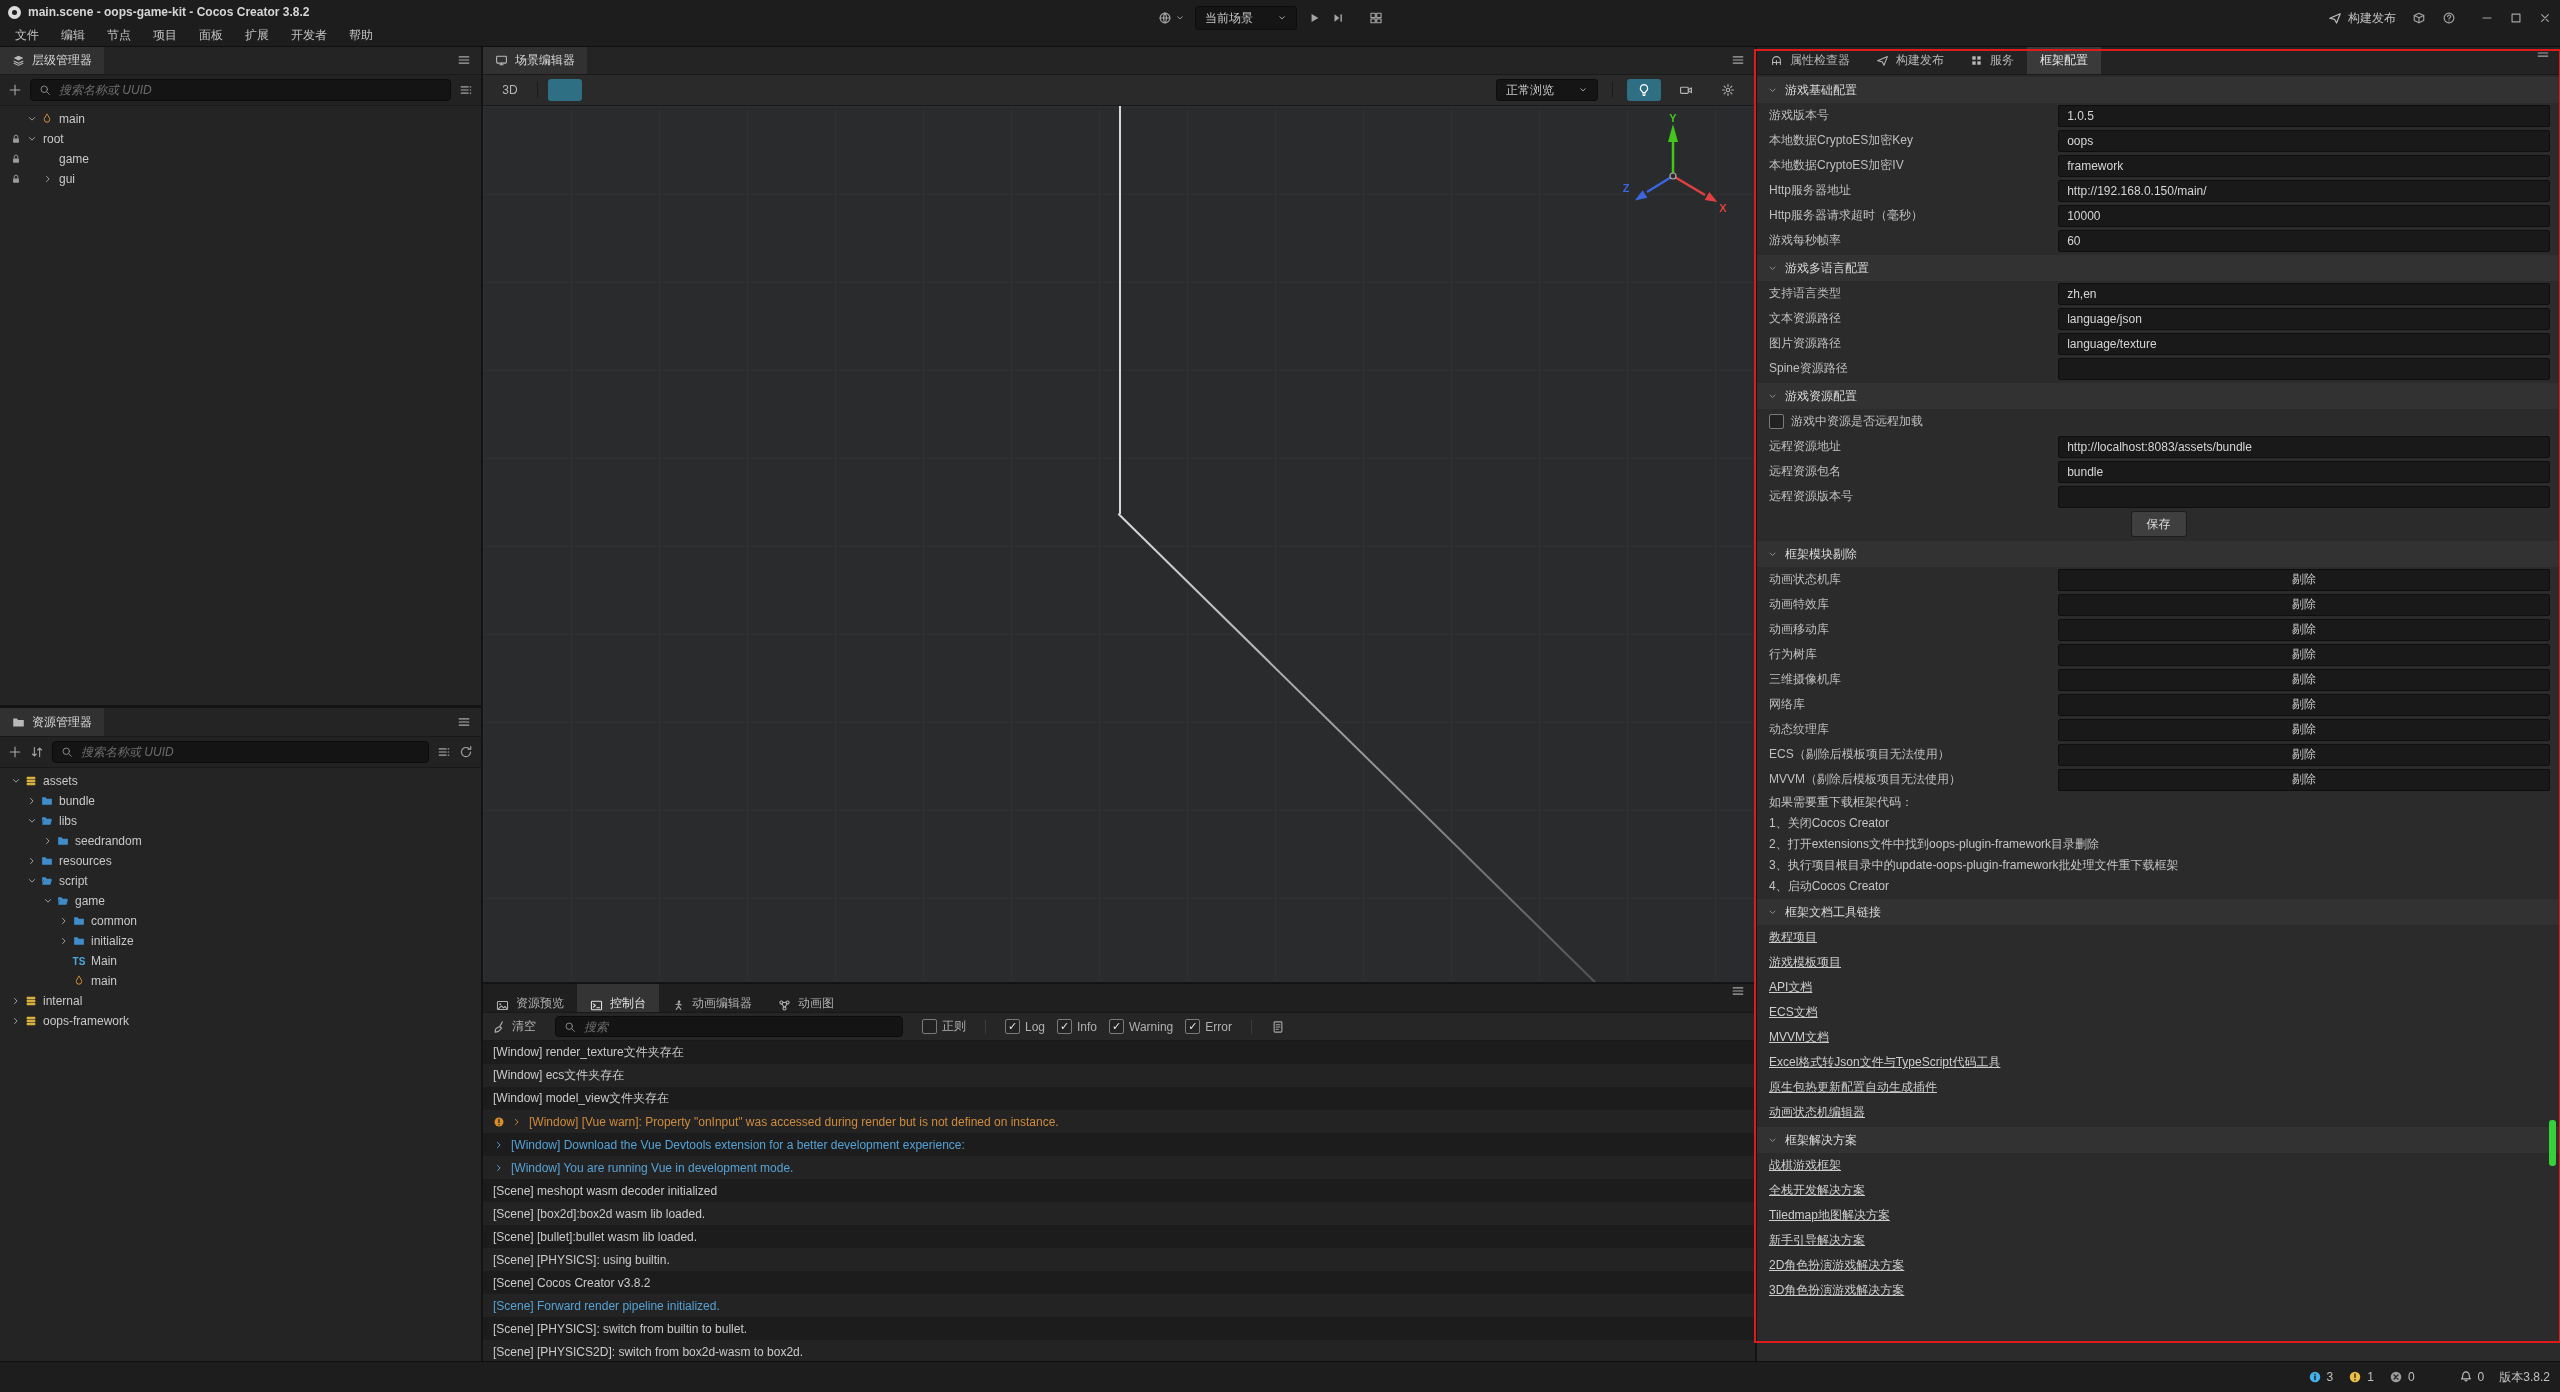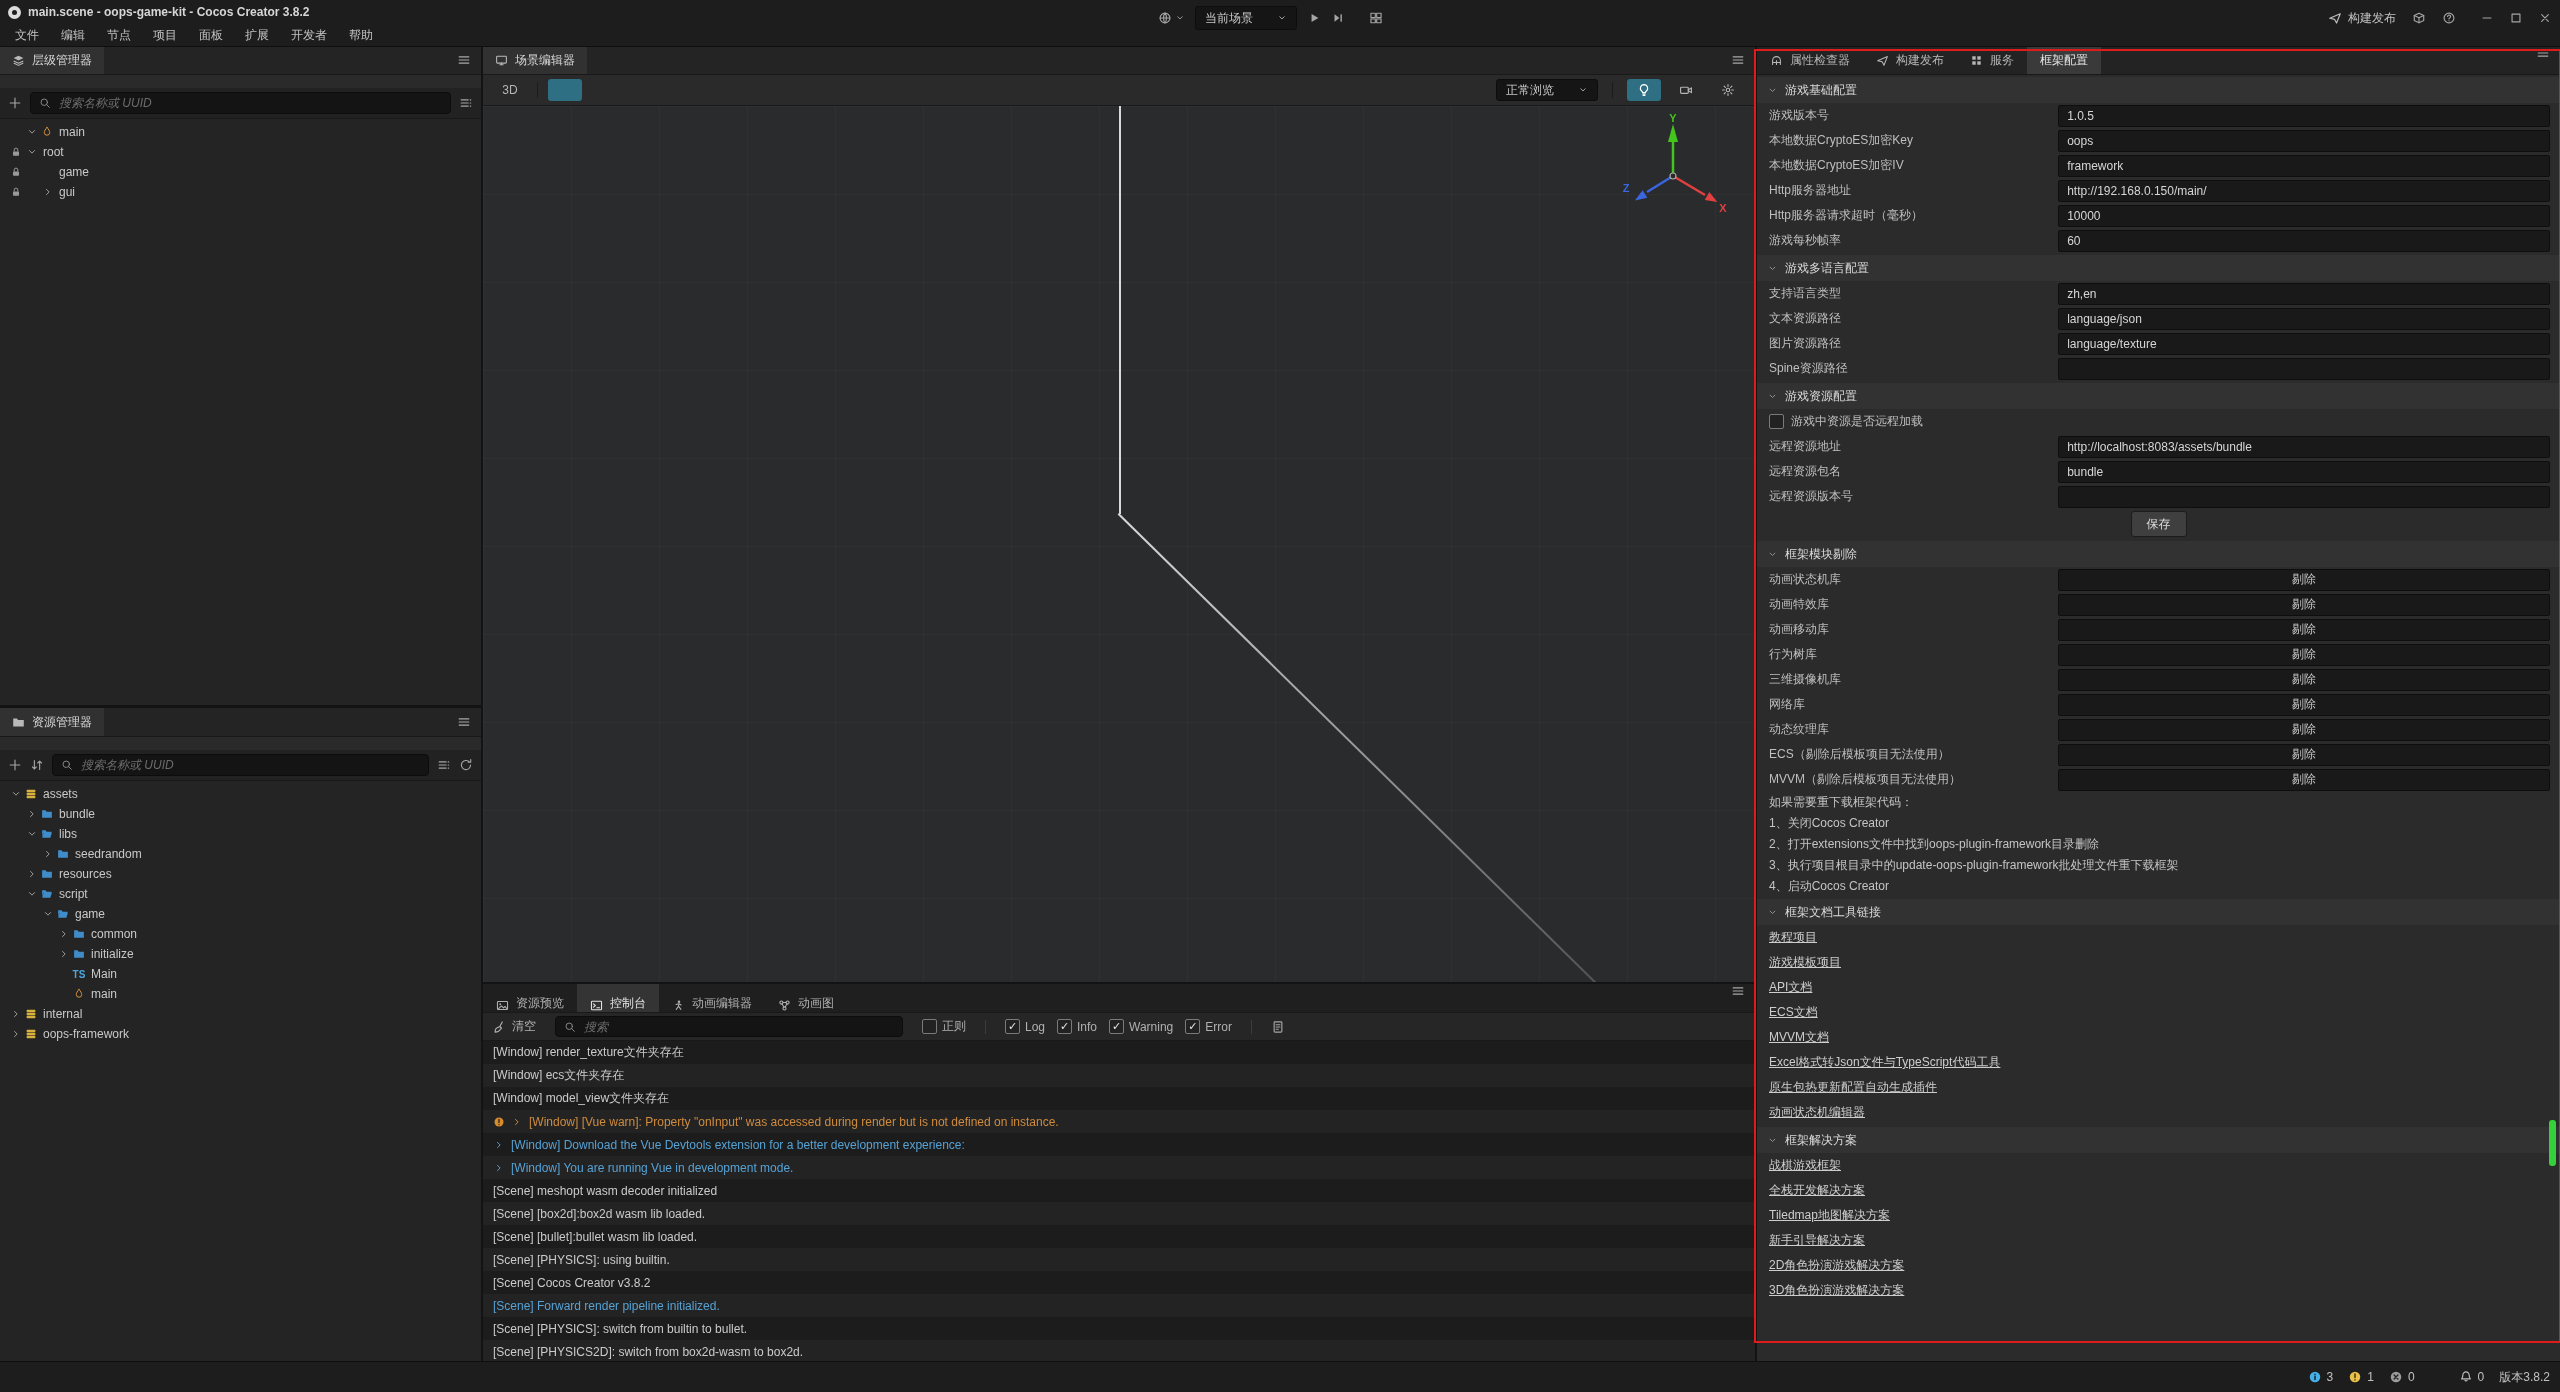--- a/index.html
+++ b/index.html
@@ -25,21 +25,21 @@
   .panel{position:absolute;background:#2a2a2a;display:flex;flex-direction:column;overflow:hidden;}
   #hierarchy{left:0;top:0;width:481px;height:659px;}
   #assets{left:0;top:662px;width:481px;bottom:0;}
   #scene{left:483px;top:0;width:1272px;height:936px;}
   #console{left:483px;top:938px;width:1272px;bottom:0;}
   #inspector{left:1757px;top:0;right:0;bottom:0;background:#2b2b2b;}
   .p-header{height:28px;background:#242424;display:flex;align-items:center;border-bottom:1px solid #191919;flex:none;}
   .p-tab{height:100%;display:flex;align-items:center;gap:7px;padding:0 12px;background:#313131;color:#d8d8d8;}
   .p-tab .ic{width:13px;height:13px;color:#b9b9b9;}
   .hamburger{margin-left:auto;margin-right:10px;color:#a8a8a8;}
-  .p-toolbar{height:30px;background:#222;display:flex;align-items:center;gap:8px;padding:0 8px;border-bottom:1px solid #191919;flex:none;color:#a5a5a5;margin-top:13px;}
+  .p-toolbar{height:30px;background:#222;display:flex;align-items:center;gap:8px;padding:0 8px;border-bottom:1px solid #191919;flex:none;color:#a5a5a5;}
   .icon-btn{display:flex;align-items:center;justify-content:center;flex:none;color:#a5a5a5;}
   .search{flex:1;height:20px;background:#141414;border:1px solid #0c0c0c;border-radius:4px;display:flex;align-items:center;gap:6px;padding:0 8px;min-width:0;}
   .search .ic{width:12px;height:12px;color:#8a8a8a;flex:none;}
   .search input{flex:1;min-width:0;background:transparent;border:none;outline:none;color:#d0d0d0;
         font-family:"Liberation Sans","DejaVu Sans",sans-serif;font-size:12px;}
   .search input::placeholder{color:#6c6c6c;font-style:italic;}
   
   .tree{flex:1;background:#242424;padding-top:3px;}
   .tree-row{height:20px;display:flex;align-items:center;padding-left:8px;color:#c9c9c9;}
   .slot{width:16px;height:16px;display:flex;align-items:center;justify-content:center;flex:none;}

